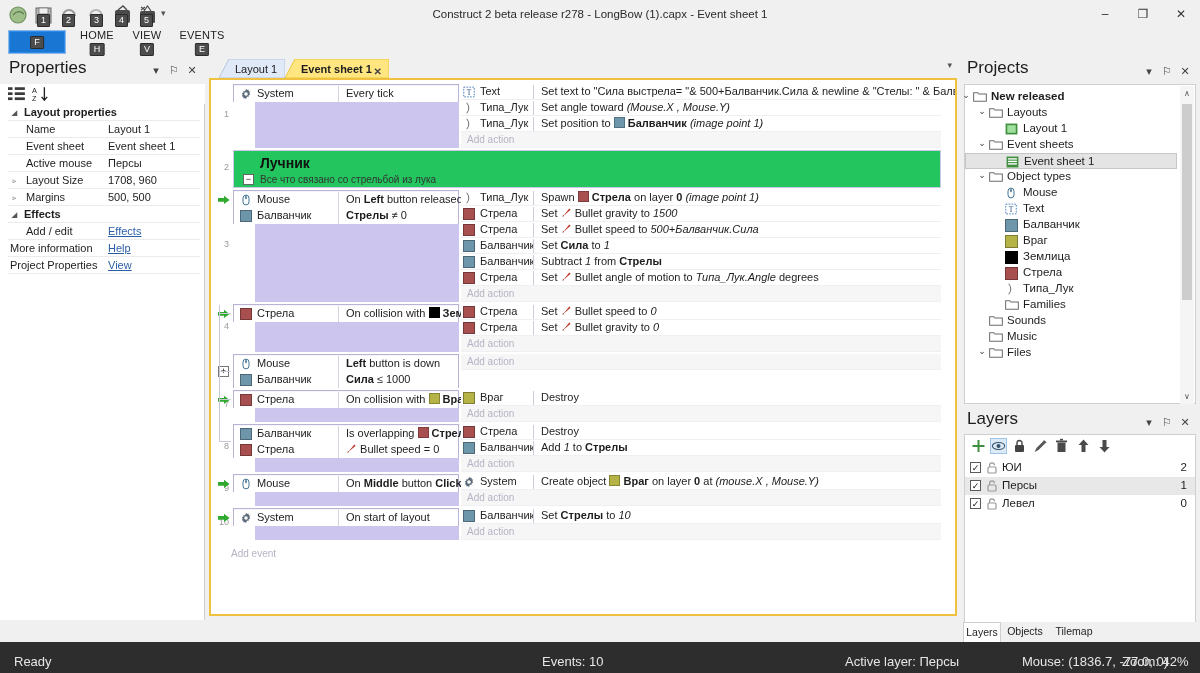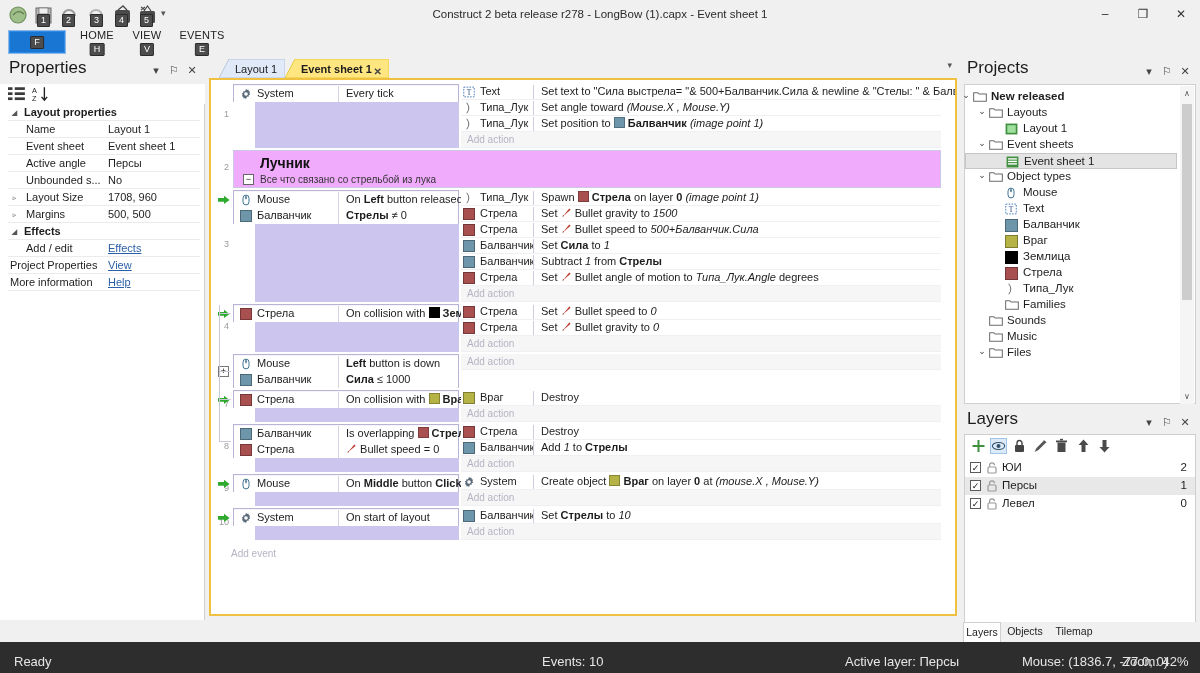--- a/index.html
+++ b/index.html
@@ -97,21 +97,21 @@
 
   .ev-actarea { position:absolute; }
   .aline { position:absolute; height:16px; border-bottom:1px solid #f0eff4; background:#fff; }
   .aico { position:absolute; left:2px; top:2px; width:12px; height:12px; }
   .aobj { position:absolute; left:19px; top:1px; font-size:11px; }
   .asep { position:absolute; left:72px; top:1px; width:1px; height:14px; background:#cfccdb; }
   .atxt { position:absolute; left:80px; top:1px; font-size:11px; white-space:nowrap; }
   .addact { position:absolute; font-size:10px; color:#b6b3c4; }
   .lavender { position:absolute; background:#ccc6ef; }
 
-  .grp { position:absolute; background:#f0abfc; border:1px solid #cdc7e6; }
+  .grp { position:absolute; background:#22c55e; border:1px solid #cdc7e6; }
   .grp-title { position:absolute; left:26px; top:4px; font-size:14px; font-weight:bold; color:#111; }
   .grp-desc { position:absolute; left:26px; top:23px; font-size:10px; color:#333; }
   .grp-box { position:absolute; left:9px; top:23px; width:11px; height:11px;
              border:1px solid #666; background:#fff; font-size:9px; line-height:9px; text-align:center; color:#222; }
   .expbox { position:absolute; width:11px; height:11px; border:1px solid #777; background:#fff;
             font-size:9px; line-height:9px; text-align:center; color:#111; }
   #add-event { position:absolute; left:20px; font-size:10px; color:#b6b3c4; }
 
   .sw { display:inline-block; width:11px; height:11px; vertical-align:-1px; margin-right:3px; border:1px solid rgba(0,0,0,.25); }
 
@@ -262,52 +262,48 @@
       </div>
       <div class="prow">
         <span class="pname">Name</span>
         <span class="pval">Layout 1</span>
       </div>
       <div class="prow">
         <span class="pname">Event sheet</span>
         <span class="pval">Event sheet 1</span>
       </div>
       <div class="prow">
-        <span class="pname">Active angle</span>
+        <span class="pname">Active mouse</span>
         <span class="pval">Персы</span>
-      </div>
-      <div class="prow">
-        <span class="pname">Unbounded s...</span>
-        <span class="pval">No</span>
       </div>
       <div class="prow">
         <span class="pexp">▹</span>
         <span class="pname">Layout Size</span>
         <span class="pval">1708, 960</span>
       </div>
       <div class="prow">
         <span class="pexp">▹</span>
         <span class="pname">Margins</span>
         <span class="pval">500, 500</span>
       </div>
       <div class="prow cat">
         <span class="pexp">◢</span>
         <span class="pname">Effects</span>
       </div>
       <div class="prow">
         <span class="pname">Add / edit</span>
         <span class="pval plink">Effects</span>
       </div>
       <div class="prow wide">
+        <span class="pname">More information</span>
+        <span class="pval plink">Help</span>
+      </div>
+      <div class="prow wide">
         <span class="pname">Project Properties</span>
         <span class="pval plink">View</span>
-      </div>
-      <div class="prow wide">
-        <span class="pname">More information</span>
-        <span class="pval plink">Help</span>
       </div>
     </div>
 </div>
 
 <div id="center">
   <div id="tabstrip">
     <div class="doctab" id="doctab-layout">
       <svg class="shape" style="width:66px" viewBox="0 0 66 19" preserveAspectRatio="none">
         <path d="M0 19 L10 0 L66 0 L66 19 Z" fill="#dfe9f7" stroke="#b8c6da" stroke-width="1"></path>
       </svg>

